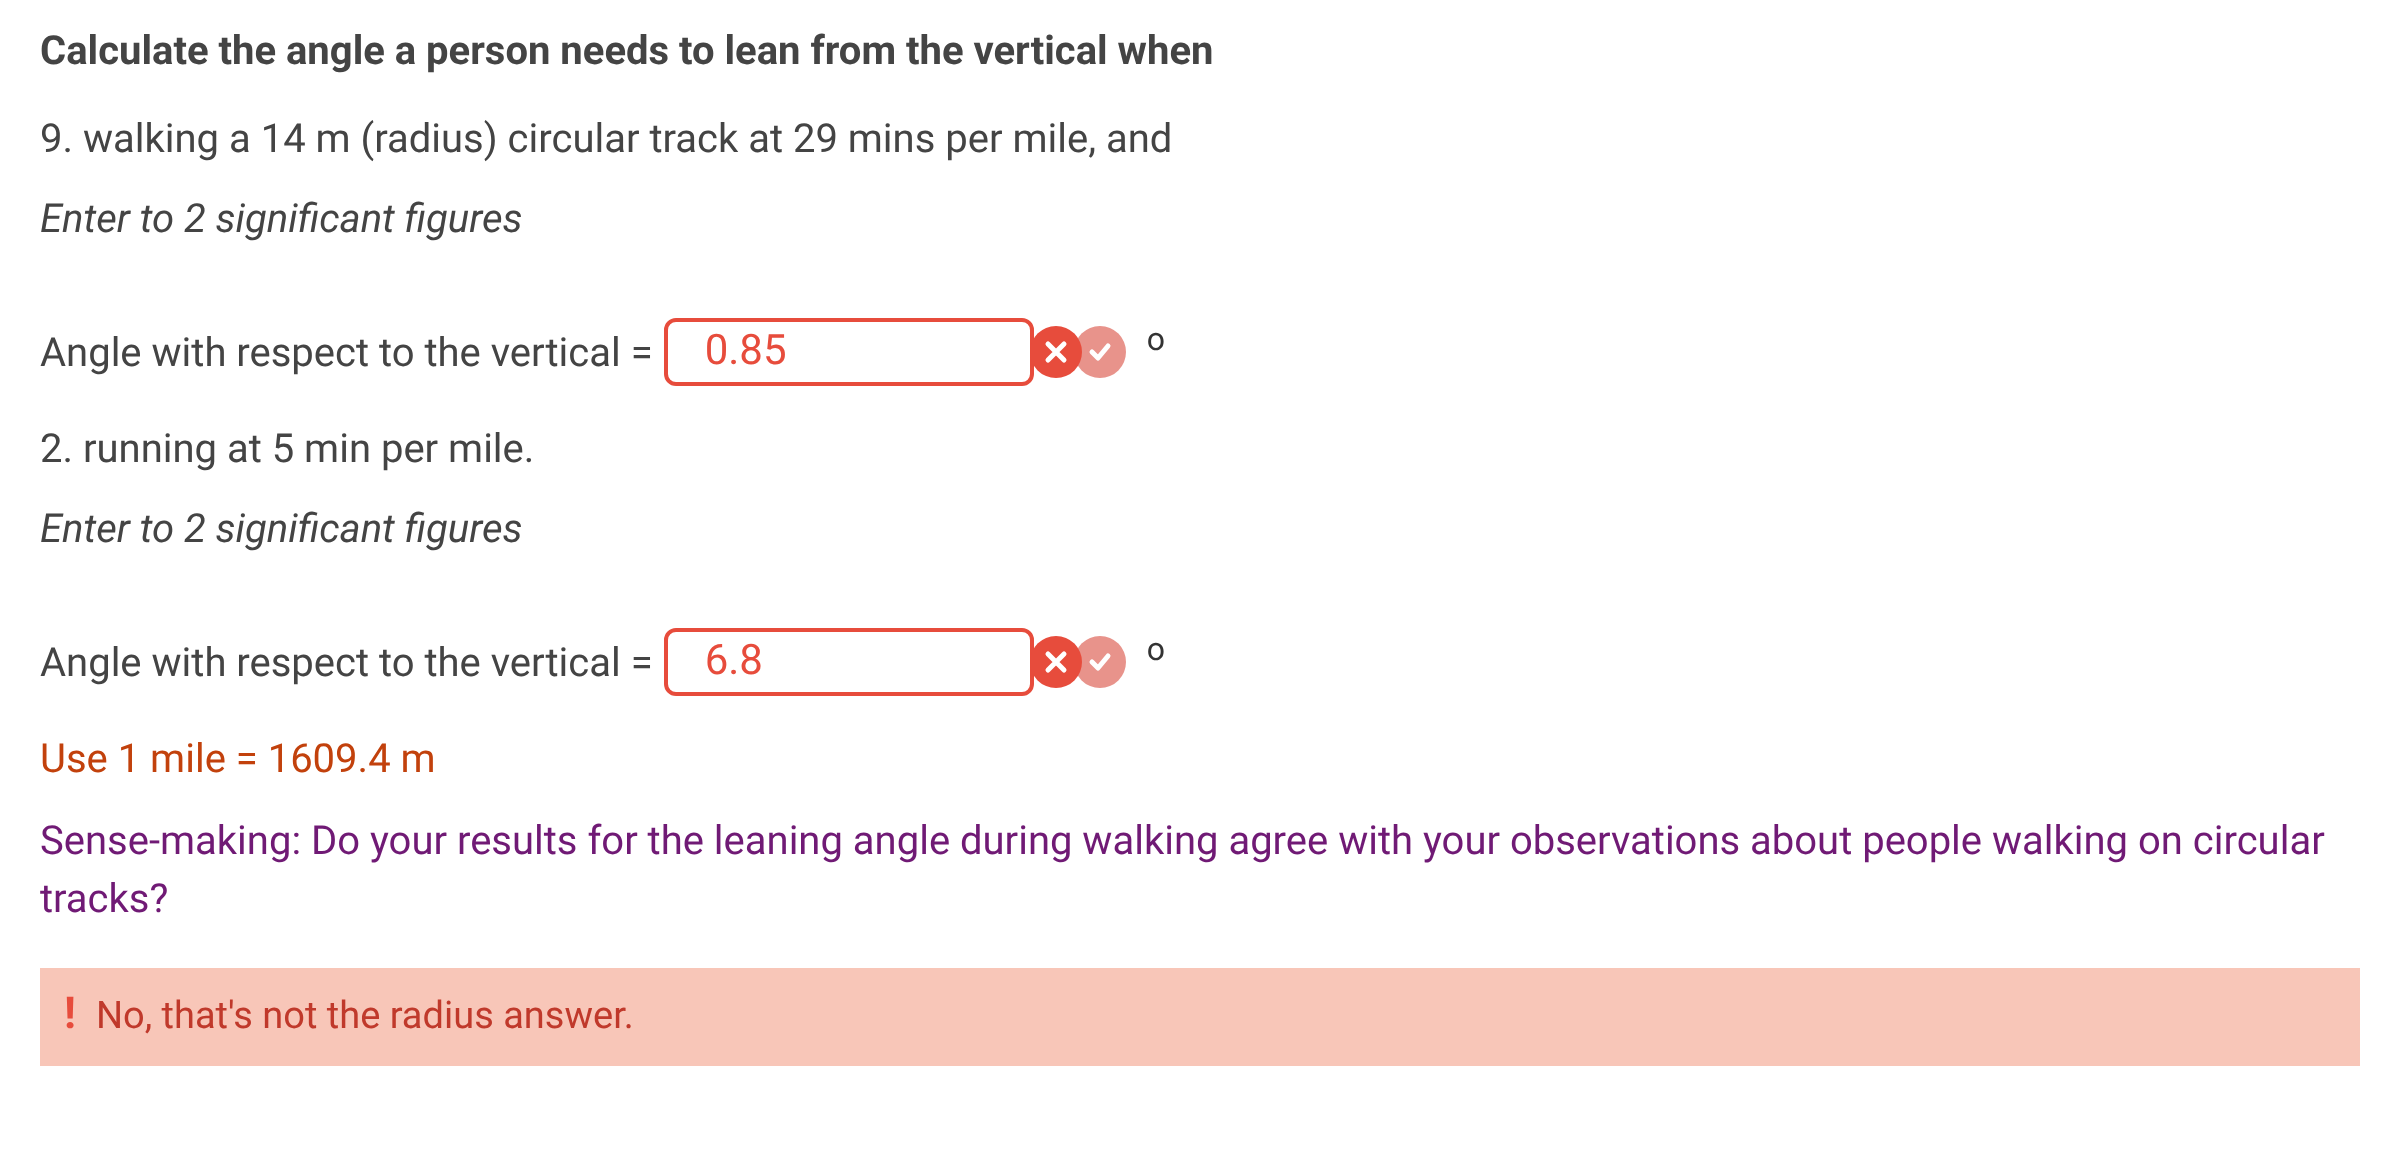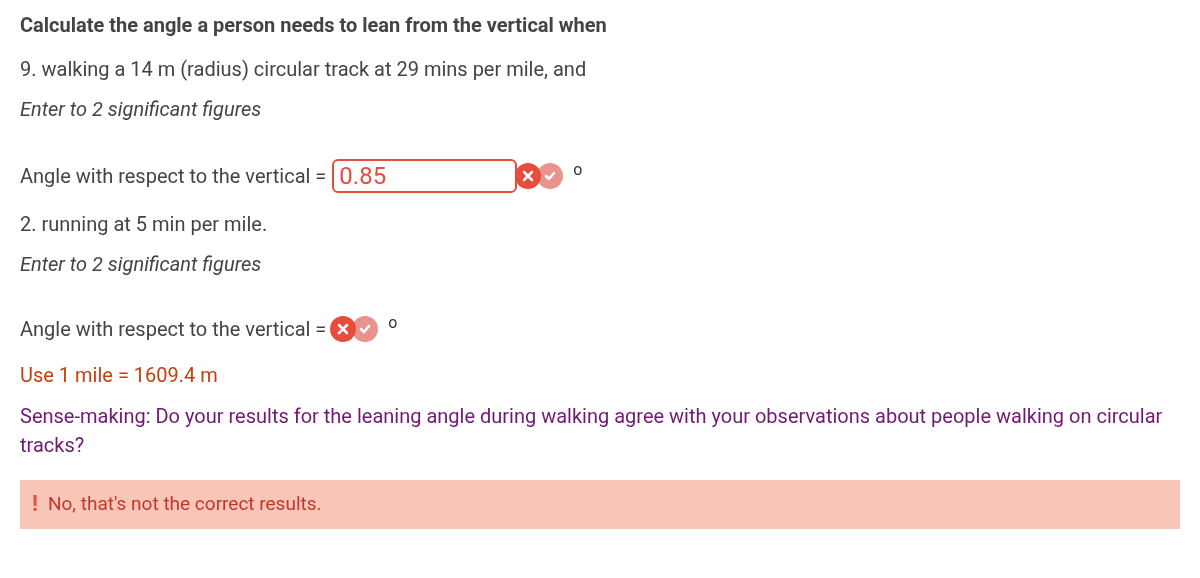--- a/index.html
+++ b/index.html
@@ -38,22 +38,22 @@
       margin-bottom: 16px;
       color: #444;
       margin-top: 35px;
     }
     .answer-label {
       margin-right: 6px;
     }
     .answer-input {
       border: 2px solid #e74c3c;
       border-radius: 6px;
-      padding: 4px 5px;
-      font-size: 24px;
+      padding: 4px 18px;
+      font-size: 21px;
       color: #e74c3c;
       width: 185px;
       height: 34px;
       outline: none;
       font-family: inherit;
     }
     .icon-group {
       display: flex;
       align-items: center;
       margin-left: -2px;
@@ -140,20 +140,21 @@
   </div>
   <span class="unit-label">o</span>
 </div>
 
 <div class="part-line">2. running at 5 min per mile.</div>
 
 <div class="instruction">Enter to 2 significant figures</div>
 
 <div class="answer-line">
   <span class="answer-label">Angle with respect to the vertical = </span>
+  <input type="text" class="answer-input" value="6.8" style="">
   <div class="icon-group">
     <div class="icon-circle icon-x">
       <svg viewBox="0 0 14 14">
           <path d="M3 3 L11 11 M11 3 L3 11" stroke="white" stroke-width="2.5" stroke-linecap="round" fill="none"></path>
         </svg>
     </div>
     <div class="icon-circle icon-check">
       <svg viewBox="0 0 14 14">
           <path d="M3 7 L6 10 L11 4" stroke="white" stroke-width="2.5" stroke-linecap="round" stroke-linejoin="round" fill="none"></path>
         </svg>
@@ -163,14 +164,14 @@
 </div>
 
 <div class="note-line">Use 1 mile = 1609.4 m</div>
 
 <div class="sense-making">
   <span class="bold">Sense-making</span><span>: Do your results for the leaning angle during walking agree with your observations about people walking on circular tracks?</span>
 </div>
 
 <div class="feedback-bar">
   <span class="exclaim-icon">!</span>
-  <span>No, that's not the correct results.</span>
+  <span>No, that's not the radius answer.</span>
 </div>
 
 </body></html>

